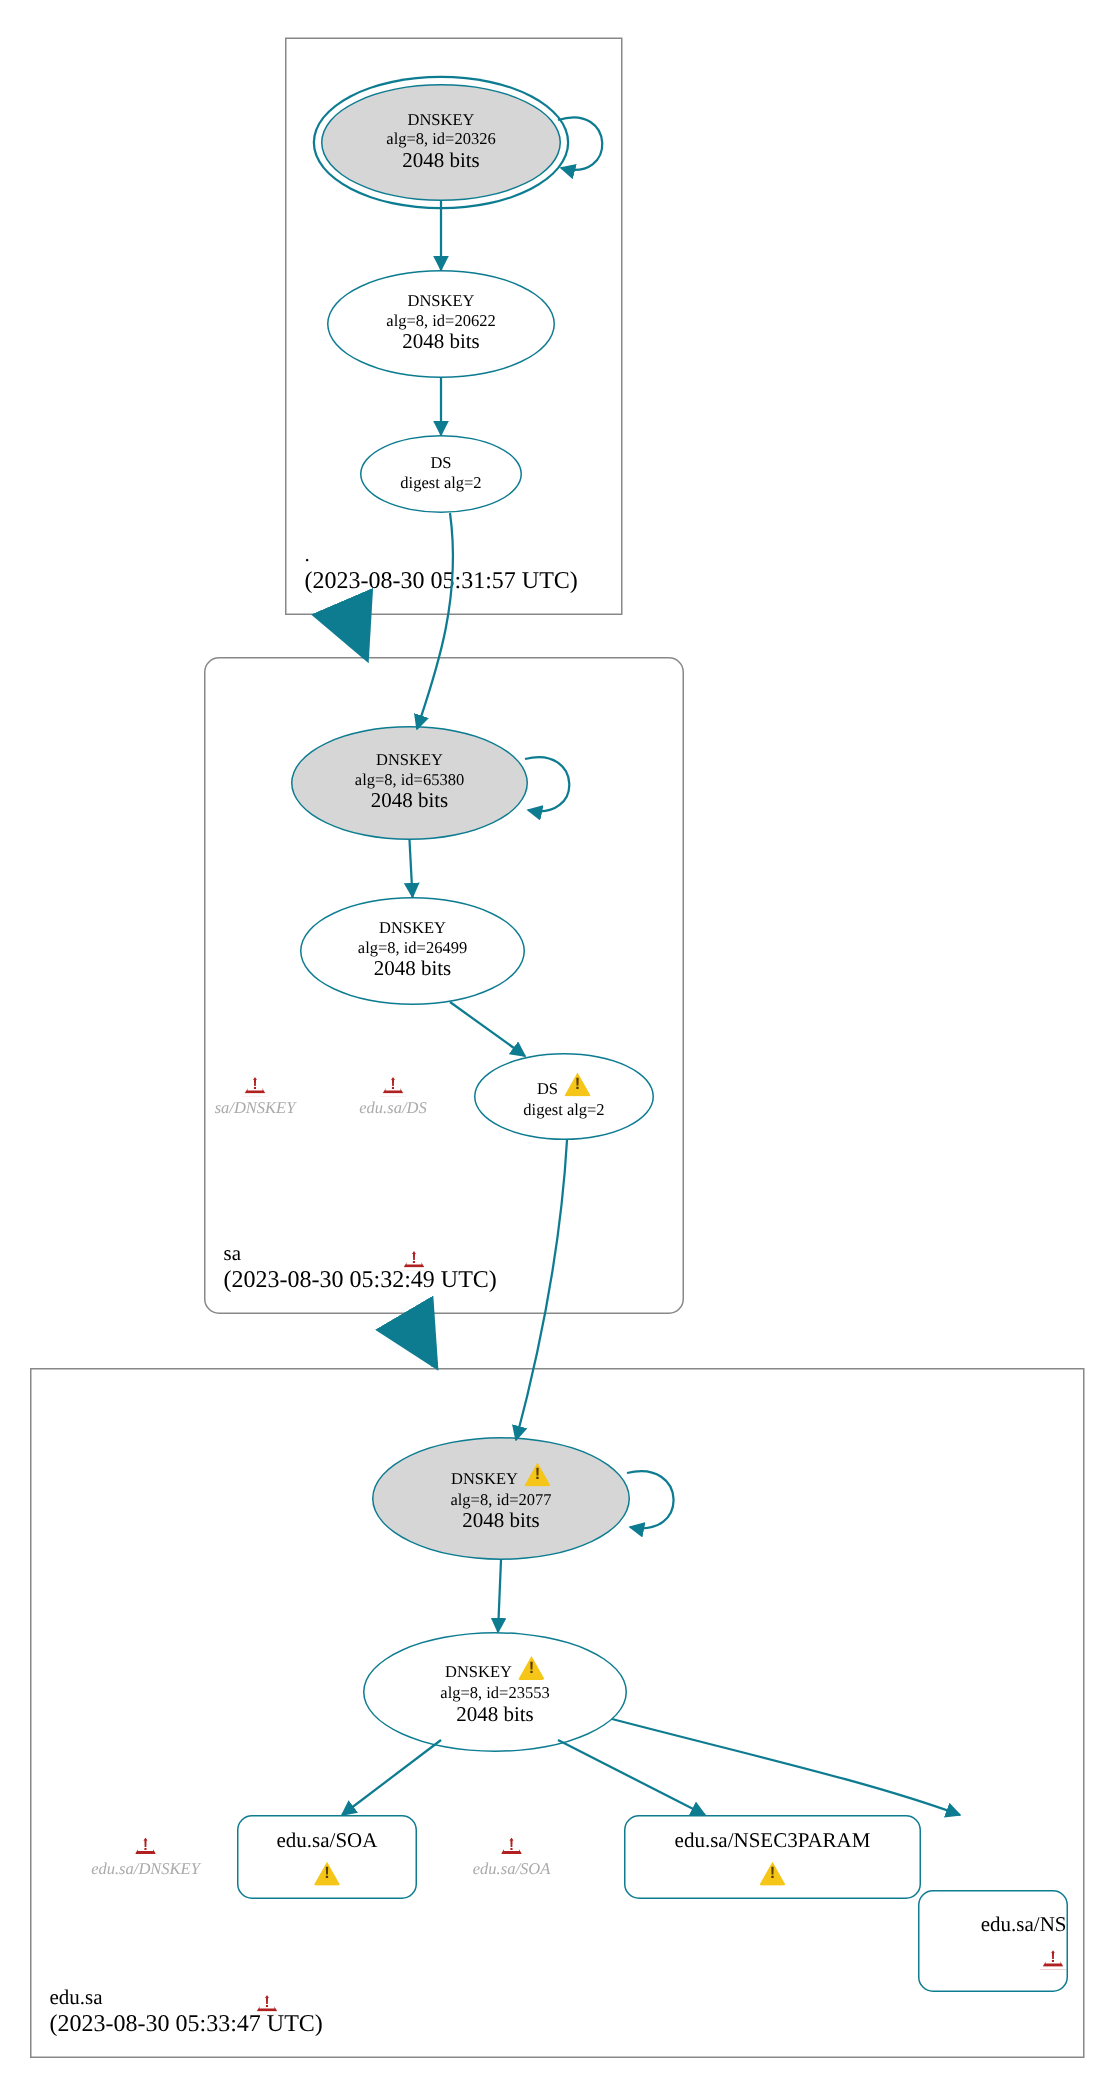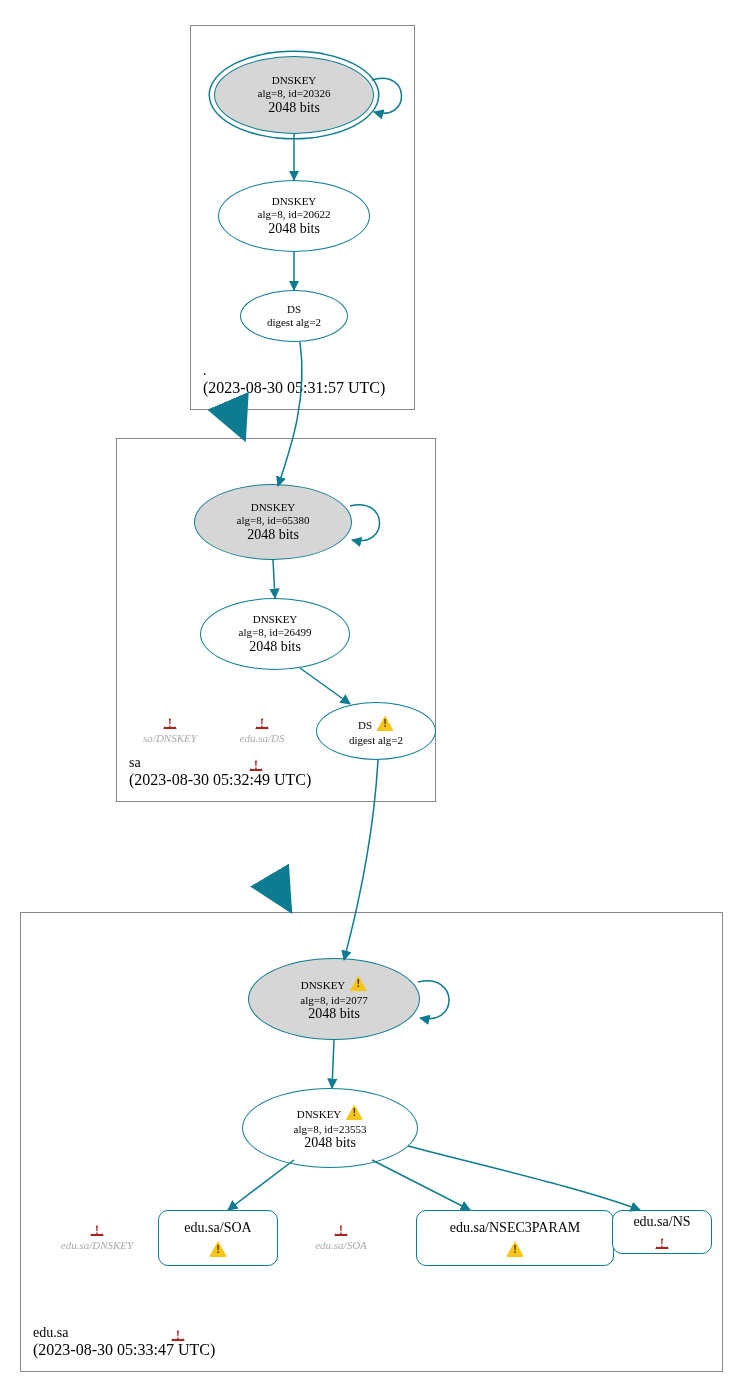--- a/index.html
+++ b/index.html
@@ -138,21 +138,21 @@
   <div class="t1">DNSKEY</div>
   <div class="t2">alg=8, id=20622</div>
   <div class="t3">2048 bits</div>
 </div>
 
 <div class="ellipse" style="left:240px; top:290px; width:108px; height:52px; background:#fff; border:1.5px solid #0d7c91;">
   <div class="t1">DS</div>
   <div class="t2">digest alg=2</div>
 </div>
 
-<div class="zone" style="left:116px; top:438px; width:320px; height:364px;">
+<div class="zone" style="left:136px; top:438px; width:320px; height:438px;border-radius:10px;">
   <div class="zone-label" style="bottom:30px;">sa</div>
   <div class="zone-ts" style="bottom:12px;">(2023-08-30 05:32:49 UTC)</div>
   <span class="warn-r" style="position:absolute; bottom:28px; left:130px;">
       <span class="bang">!</span>
     </span>
 </div>
 
 <div class="ellipse" style="left:194px; top:484px; width:158px; height:76px; background:#d6d6d6; border:1.5px solid #0d7c91;">
   <div class="t1">DNSKEY</div>
   <div class="t2">alg=8, id=65380</div>
@@ -209,21 +209,21 @@
 </div>
 
 <div class="rrbox" style="left:158px; top:1210px; width:120px; height:56px;">
   <span>edu.sa/SOA</span>
   <span class="warn-y" style="margin-top:4px;"></span>
 </div>
 <div class="rrbox" style="left:416px; top:1210px; width:198px; height:56px;">
   <span>edu.sa/NSEC3PARAM</span>
   <span class="warn-y" style="margin-top:4px;"></span>
 </div>
-<div class="rrbox" style="left:612px; top:1210px; width:100px; height:44px;">
+<div class="rrbox" style="left:612px; top:1260px; width:100px; height:68px;align-items:flex-end;">
   <span>edu.sa/NS</span>
   <span class="warn-r" style="margin-top:4px;">
       <span class="bang">!</span>
     </span>
 </div>
 
 <div class="floating-err" style="left:52px; top:1222px; width:90px;">
   <span class="warn-r"><span class="bang">!</span></span><br>
   <span>edu.sa/DNSKEY</span>
 </div>

